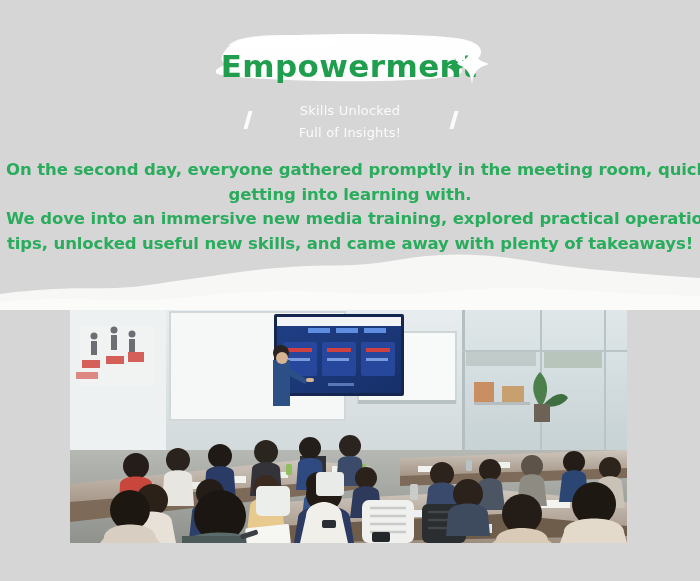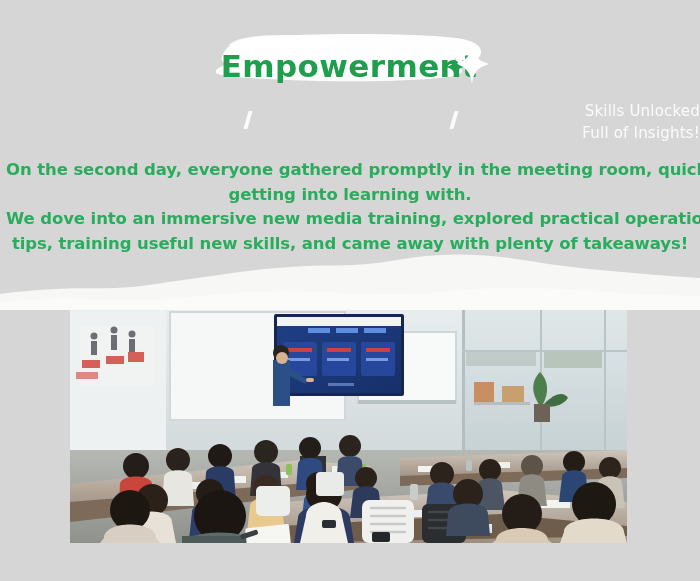--- a/index.html
+++ b/index.html
@@ -82,23 +82,23 @@
     left: 0;
     top: 100px;
     width: 700px;
     height: 48px;
   }
   .subtitle-text {
     position: absolute;
     left: 0;
     top: 0;
     width: 700px;
-    text-align: right;
+    text-align: center;
     font-family: "DejaVu Sans", sans-serif;
-    font-size: 15px;
+    font-size: 13px;
     font-weight: 400;
     color: #fbfbfb;
     line-height: 22px;
     letter-spacing: 0.2px;
   }
   .slash {
     position: absolute;
     top: 11px;
     width: 4px;
     height: 18px;
@@ -186,21 +186,21 @@
     <div class="subtitle-text">
       <div>Skills Unlocked</div>
       <div>Full of Insights!</div>
     </div>
   </div>
 
   <div class="body-block">
     <span class="line">On the second day, everyone gathered promptly in the meeting room, quickly</span>
     <span class="line">getting into learning with.</span>
     <span class="line">We dove into an immersive new media training, explored practical operational</span>
-    <span class="line">tips, training useful new skills, and came away with plenty of takeaways!</span>
+    <span class="line">tips, unlocked useful new skills, and came away with plenty of takeaways!</span>
   </div>
 
   <div class="photo-frame">
     <svg width="557" height="255" viewBox="0 0 557 255" aria-hidden="true">
       <defs>
         <linearGradient id="wallG" x1="0" y1="0" x2="0" y2="1">
           <stop offset="0%" stop-color="#e9eef0"></stop>
           <stop offset="100%" stop-color="#d3dadc"></stop>
         </linearGradient>
         <linearGradient id="floorG" x1="0" y1="0" x2="0" y2="1">

